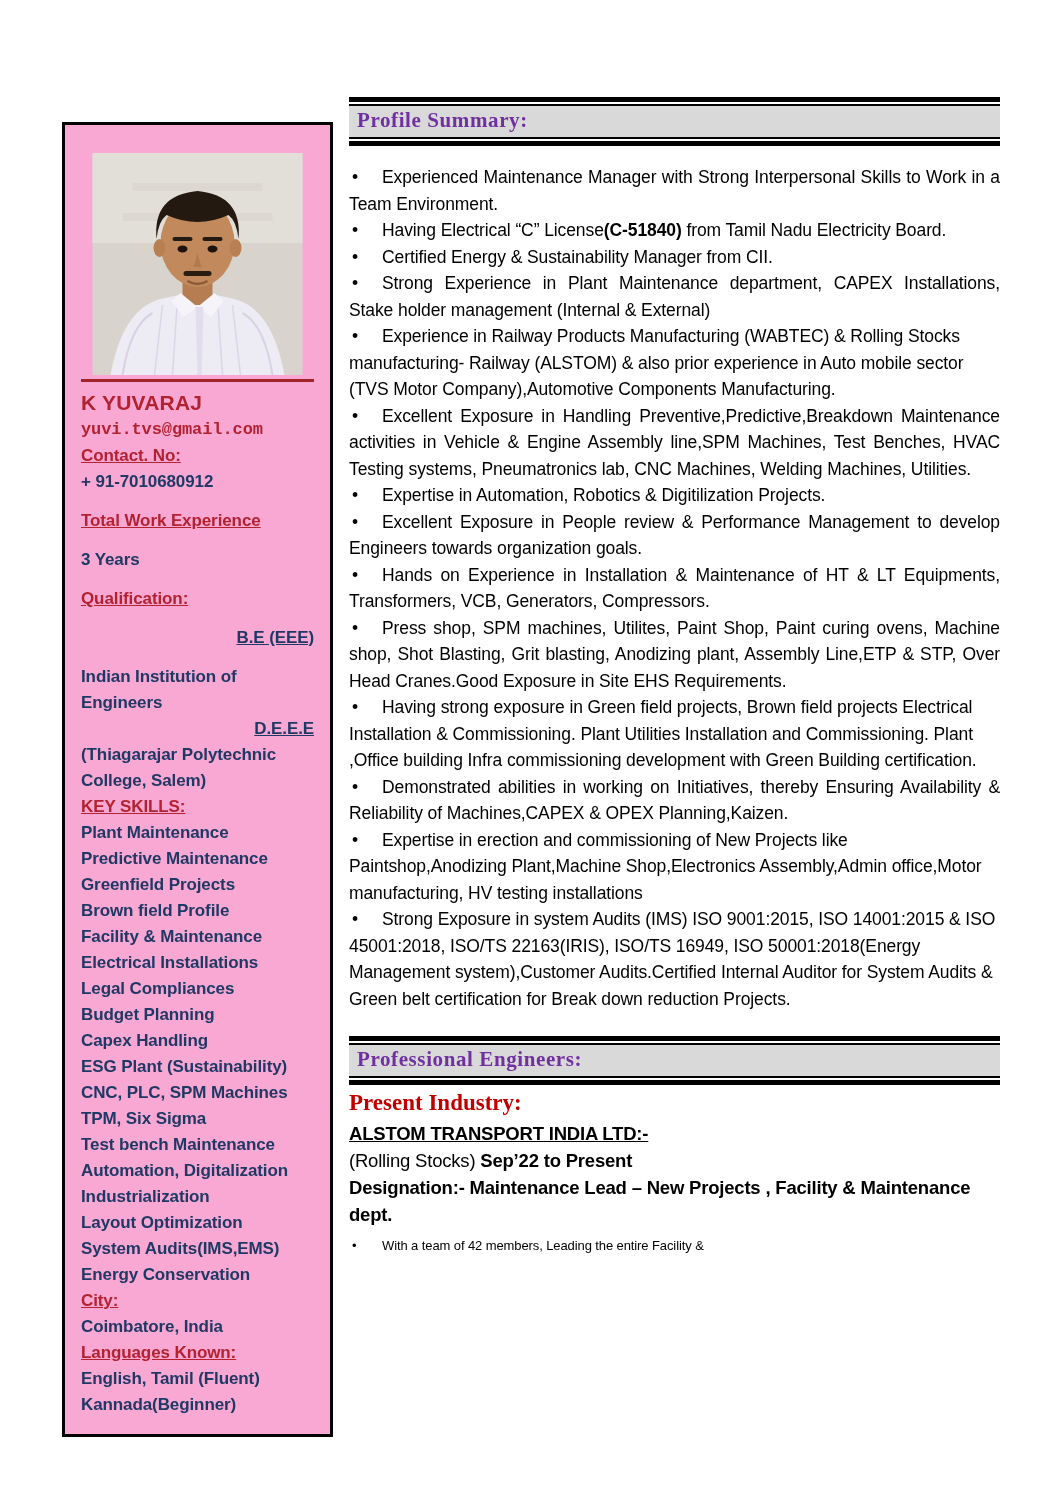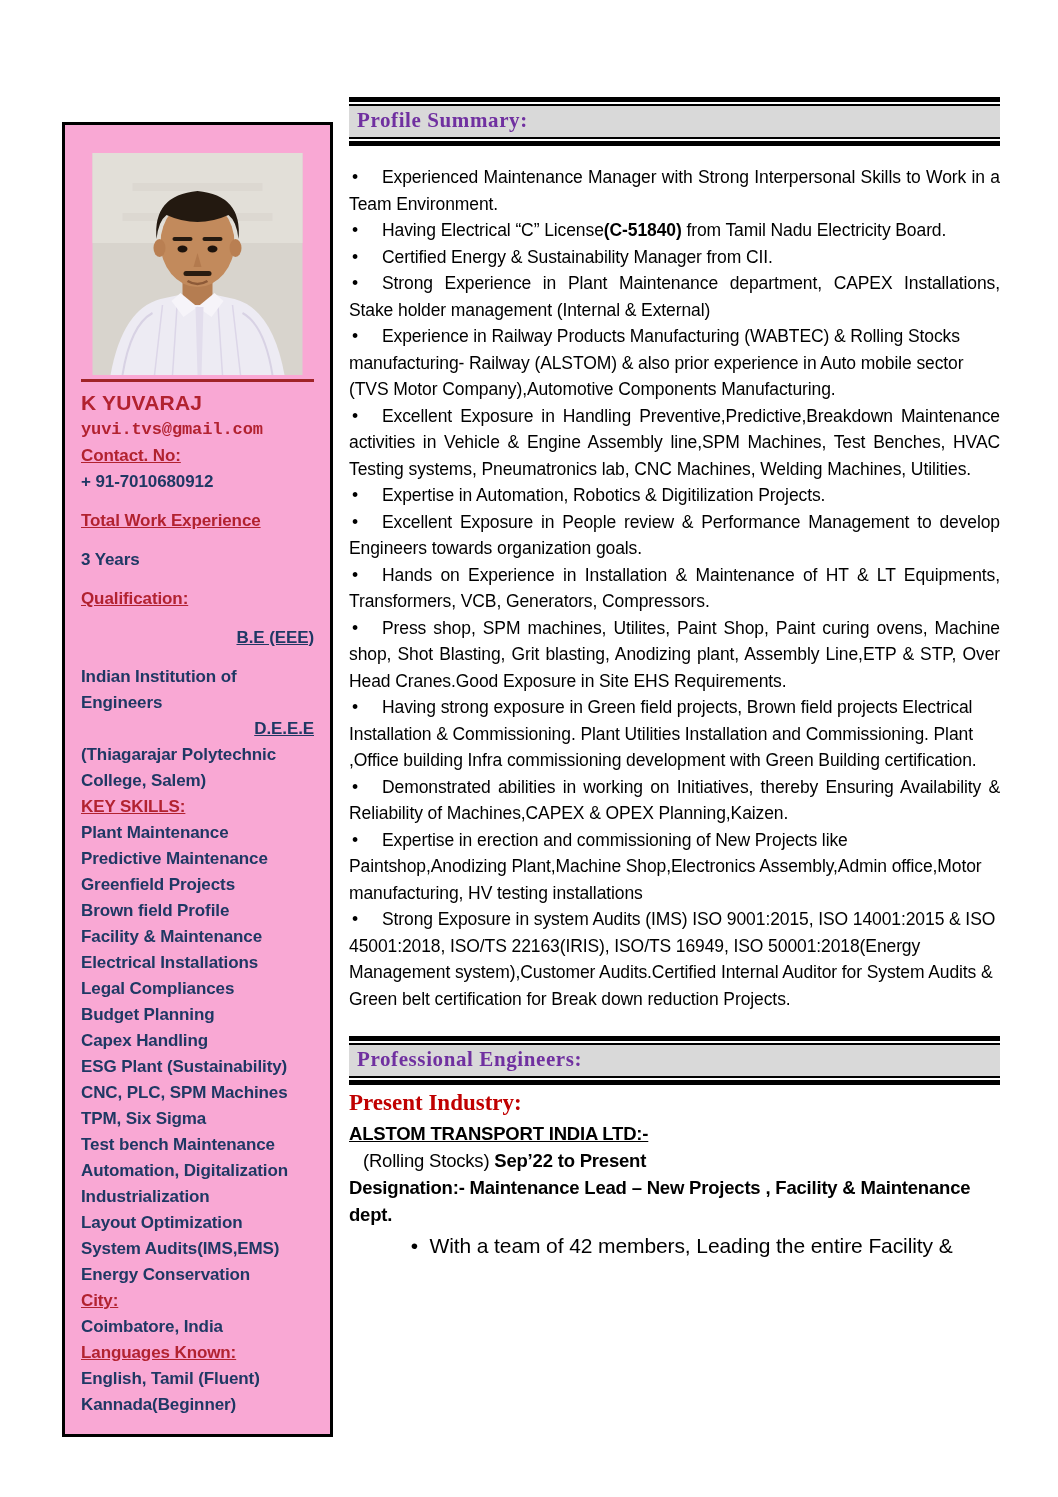--- a/index.html
+++ b/index.html
@@ -40,23 +40,23 @@
   .al-justify{text-align:justify;}
   .dot{display:inline-block;width:33px;padding-left:3px;box-sizing:border-box;}
   .seg-bold{font-weight:700;}
   
   .pe-section{margin-top:24px;}
   .pi-title{
     font-family:"Liberation Serif",serif;font-weight:700;font-size:23px;
     color:#c00000;margin:4px 0 3px 0;line-height:28px;
   }
   .company{font-weight:700;font-size:18.5px;line-height:27px;text-decoration:underline;letter-spacing:-0.2px;}
-  .period{font-size:18.5px;line-height:27px;letter-spacing:-0.2px;margin-left:14px;}
+  .period{font-size:18.5px;line-height:27px;letter-spacing:-0.2px;}
   .designation{font-weight:700;font-size:18.5px;line-height:27px;letter-spacing:-0.2px;}
-  .pe-bullets{margin-top:4px;font-size:21px;line-height:27px;letter-spacing:-0.1px;text-align:center;}
+  .pe-bullets{margin-top:4px;font-size:13px;line-height:27px;letter-spacing:-0.1px;}
 </style>
 </head>
 <body>
 
 <aside class="sidebar">
   <svg class="photo" viewBox="0 0 210 222" xmlns="http://www.w3.org/2000/svg">
     <rect width="210" height="222" fill="#d8d4cd"></rect>
     <rect width="210" height="90" fill="#e2dfd8"></rect>
     <rect x="40" y="30" width="130" height="8" fill="#dcd8d1"></rect>
     <rect x="30" y="60" width="150" height="8" fill="#dcd8d1"></rect>

